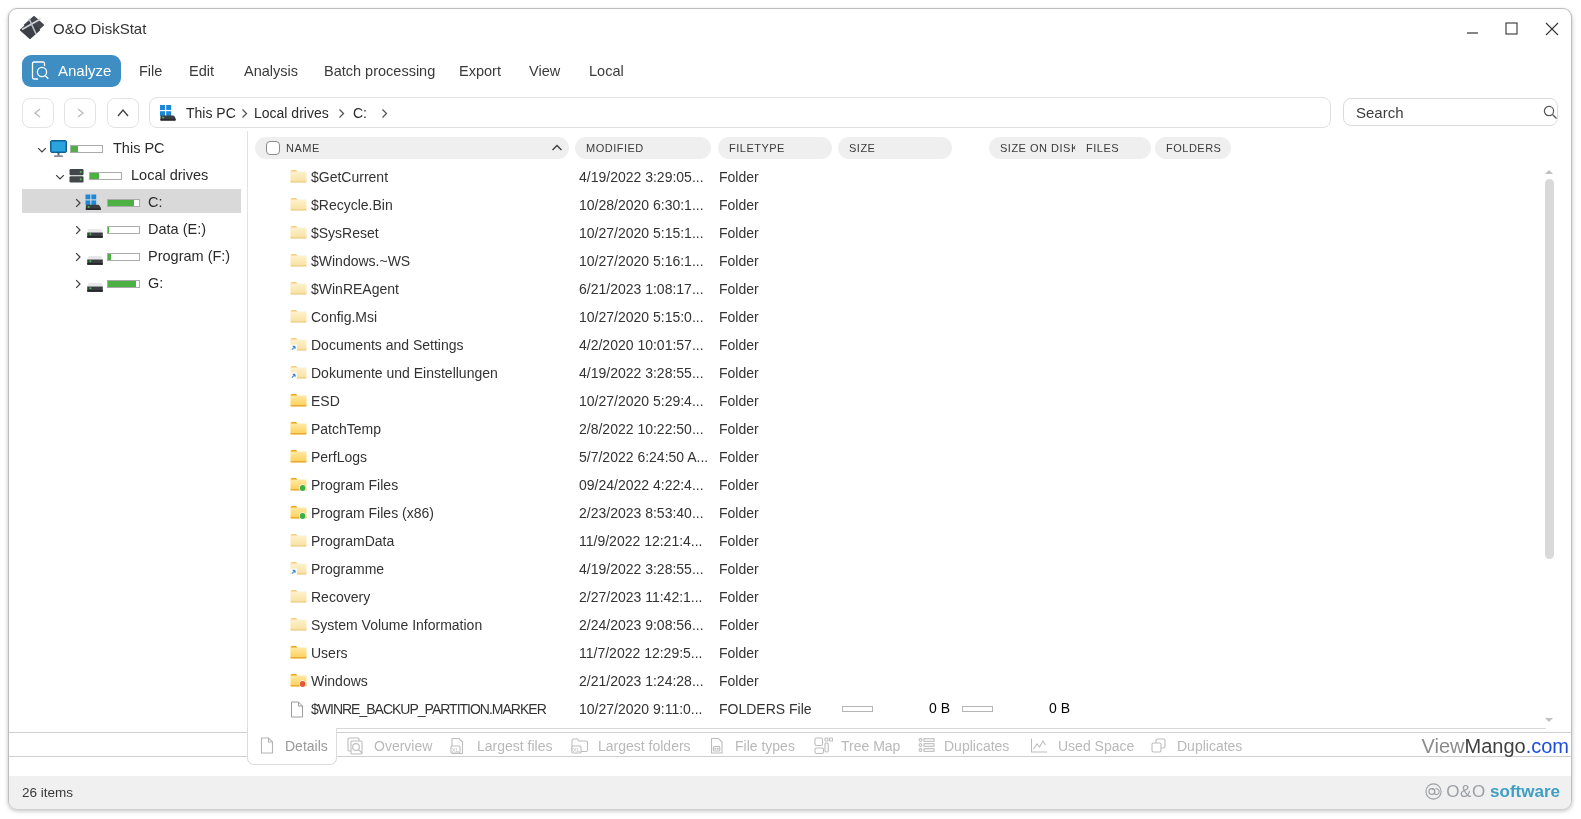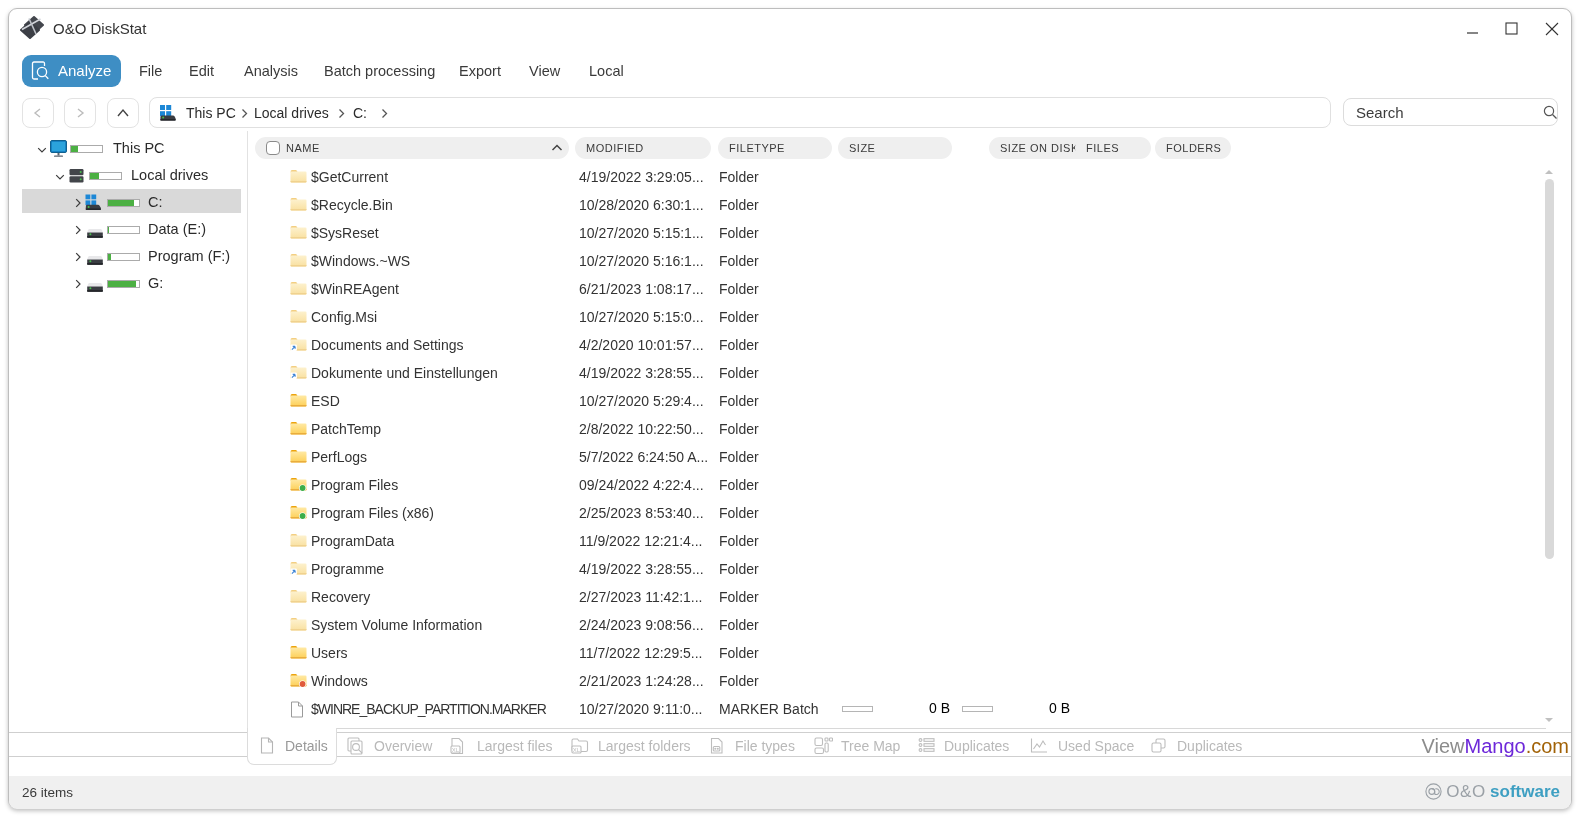--- a/index.html
+++ b/index.html
@@ -459,21 +459,21 @@
                 <stop offset="1" stop-color="#fdcf55"></stop>
               </linearGradient>
             </defs>
             <path d="M0.5 3.4 Q0.5 1 2 1 L6.2 1 L7.9 3.4 Z" fill="#eca40e"></path>
             <rect x="0.5" y="2.6" width="16" height="10.9" rx="1.1" fill="url(#ggreendot)"></rect>
             <path d="M0.5 12 L16.5 12 L16.5 12.6 Q16.5 13.5 15.5 13.5 L1.5 13.5 Q0.5 13.5 0.5 12.6 Z" fill="#e9ad3e"></path>
             <circle cx="12.6" cy="11" r="3.6" fill="#fff"></circle>
             <circle cx="12.6" cy="11" r="2.9" fill="#3dae49"></circle>
           </svg></span>
         <span class="rname" style="">Program Files (x86)</span>
-        <span class="rmod">2/25/2023 8:53:40...</span>
+        <span class="rmod">2/23/2023 8:53:40...</span>
         <span class="rtype">Folder</span>
       </div>
       <div class="abs row" style="top:518px">
         <span class="ricon"><svg width="17" height="14" viewBox="0 0 17 14">
             <defs>
               <linearGradient id="gpale" x1="0" y1="0" x2="0" y2="1">
                 <stop offset="0" stop-color="#fdf1cd"></stop>
                 <stop offset="1" stop-color="#f9e0a0"></stop>
               </linearGradient>
             </defs>
@@ -569,21 +569,21 @@
         <span class="rmod">2/21/2023 1:24:28...</span>
         <span class="rtype">Folder</span>
       </div>
       <div class="abs row" style="top:686px">
         <span class="ricon"><svg width="14" height="17" viewBox="0 0 14 17">
             <path d="M1.5 1 L8.5 1 L12.5 5 L12.5 16 L1.5 16 Z" fill="#fff" stroke="#9a9a9a" stroke-width="1"></path>
             <path d="M8.5 1 L8.5 5 L12.5 5" fill="none" stroke="#9a9a9a" stroke-width="1"></path>
           </svg></span>
         <span class="rname" style="letter-spacing:-1px;">$WINRE_BACKUP_PARTITION.MARKER</span>
         <span class="rmod">10/27/2020 9:11:0...</span>
-        <span class="rtype">MARKER Batch</span>
+        <span class="rtype">FOLDERS File</span>
         <div style="position:absolute;left:587px;top:11px;width:31px;height:6px;border:1px solid #b5b5b5"></div>
         <span style="position:absolute;left:674px;top:5px;font-size:14px;white-space:nowrap">0 B</span>
         <div style="position:absolute;left:707px;top:11px;width:31px;height:6px;border:1px solid #b5b5b5"></div>
         <span style="position:absolute;left:794px;top:5px;font-size:14px;white-space:nowrap">0 B</span>
       </div>
     </div>
 
   <svg class="abs" style="left:1533px; top:158px" width="14" height="10" viewBox="0 0 14 10">
       <path d="M3 7 L7 3 L11 7 Z" fill="#c0c0c0"></path>
     </svg>
@@ -666,21 +666,21 @@
         <span style="left:28px">Used Space</span>
       </div>
       <div class="abs tab" style="left:1142px">
         <svg width="19" height="19" viewBox="0 0 19 19" fill="none" stroke="#bdbdbd" stroke-width="1.1">
           <rect x="1" y="6" width="9" height="9" rx="1.5"></rect>
           <path d="M5 6 L5 3.5 Q5 2 6.5 2 L12.5 2 Q14 2 14 3.5 L14 9.5 Q14 11 12.5 11 L10 11"></path>
         </svg>
         <span style="left:26px">Duplicates</span>
       </div>
     </div>
-  <div class="abs" id="colormango"><span style="color:#8c8c8c">View</span><span style="color:#6d28d9">Mango</span><span style="color:#a16207">.com</span></div>
+  <div class="abs" id="colormango"><span style="color:#8c8c8c">View</span><span style="color:#404040">Mango</span><span style="color:#1d4ed8">.com</span></div>
 
   <div class="abs" id="statusbar">
     <span class="abs" style="left:13px; top:9px; font-size:13.5px; color:#3a3a3a">26 items</span>
     <span class="abs" id="oologo" style="right:11px; top:6px;">
       <svg width="17" height="17" viewBox="0 0 17 17" style="vertical-align:-3px" fill="none" stroke="#9aa0a6" stroke-width="1.1">
         <circle cx="8.5" cy="8.5" r="7.6"></circle>
         <circle cx="6.8" cy="8.5" r="2.9"></circle>
         <path d="M6.8 5.6 a2.9 2.9 0 0 1 2.9 2.9 L9.7 11 a2.9 2.9 0 1 0 0.6 -5.1"></path>
       </svg>
       <span style="font-size:17px; color:#9aa0a6; letter-spacing:0.5px">O&amp;O</span>

